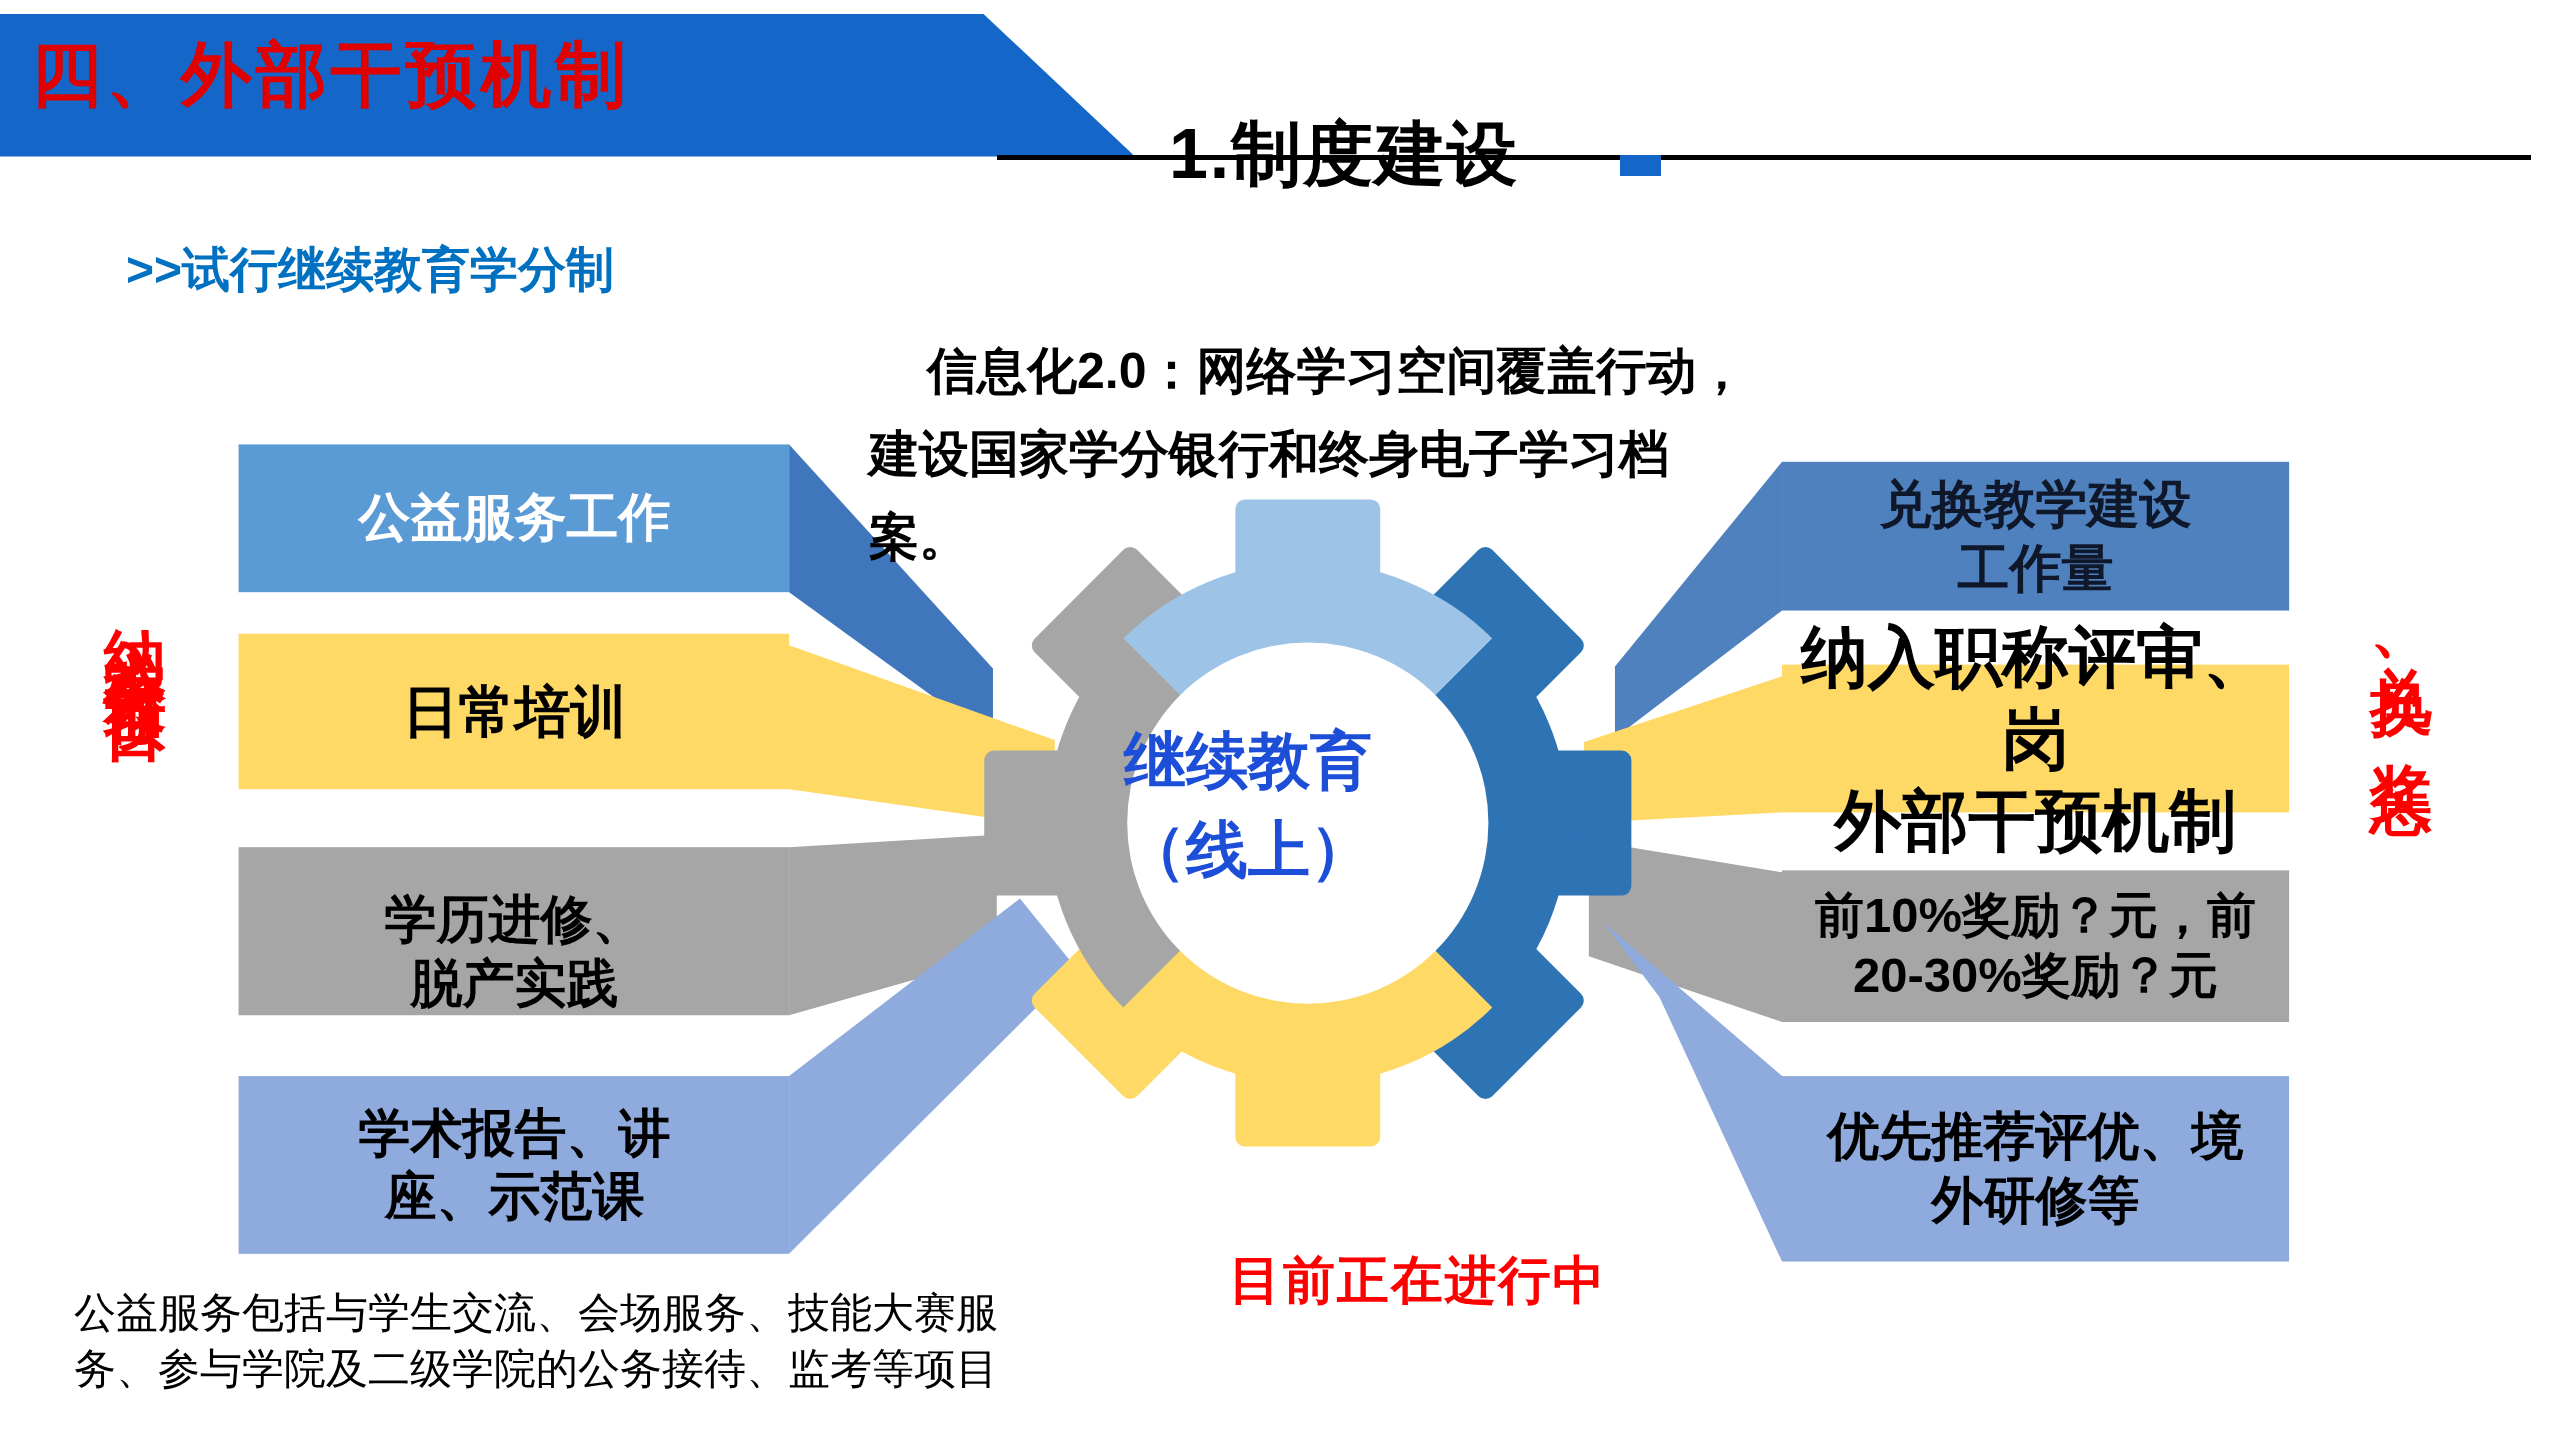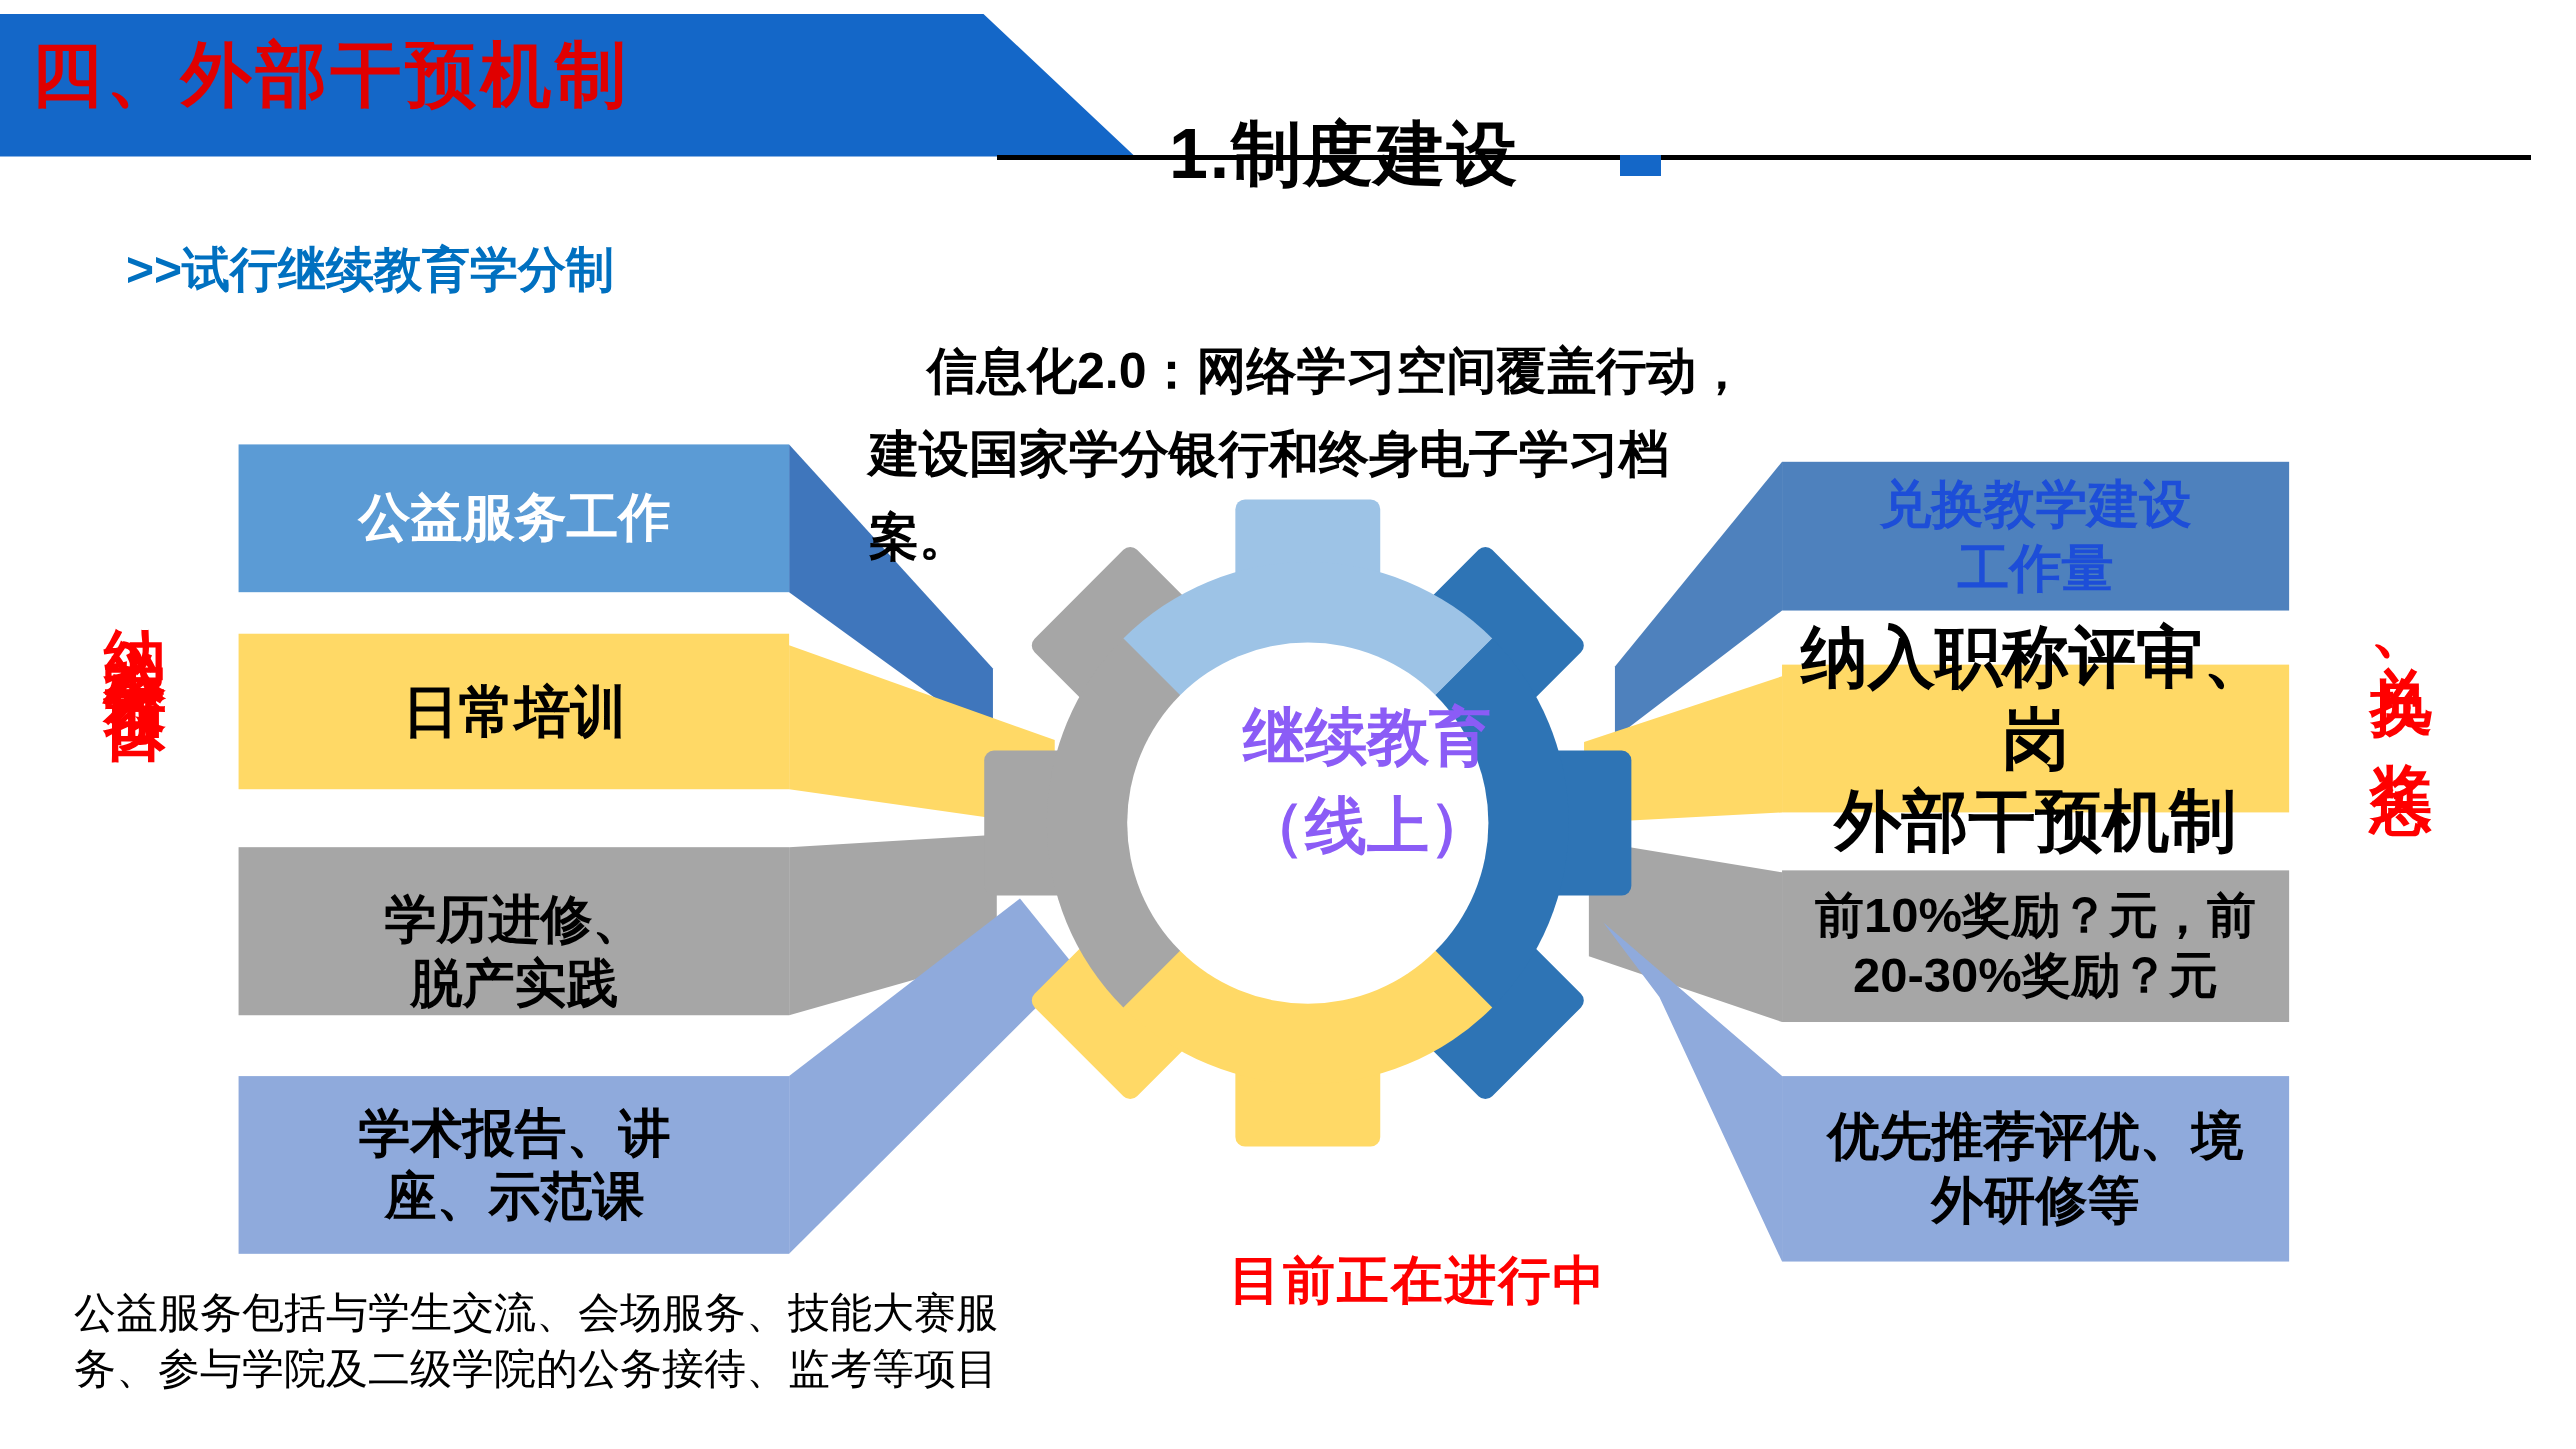--- a/index.html
+++ b/index.html
@@ -30,27 +30,27 @@
   .v-right { left:2359px; top:616px; height:415px; }
 
   
   .banner-text { display:flex; flex-direction:column; justify-content:center;
                  text-align:center; font-weight:700; color:#000; }
   .banner-text span { display:block; line-height:1.22; }
   .lt1 { left:239px; top:444px;  width:551px; height:148px; font-size:52px; color:#fff; font-weight:600; }
   .lt2 { left:239px; top:634px;  width:551px; height:156px; font-size:56px; }
   .lt3 { left:239px; top:847px;  width:551px; height:209px; font-size:52px; }
   .lt4 { left:239px; top:1076px; width:551px; height:178px; font-size:52px; }
-  .rt1 { left:1782px; top:462px; width:507px; height:149px; font-size:52px; color:#1d4ed8; }
+  .rt1 { left:1782px; top:462px; width:507px; height:149px; font-size:52px; color:#0f172a; }
   .rt2 { left:1782px; top:665px; width:507px; height:148px; font-size:67px; }
   .rt3 { left:1782px; top:870px; width:507px; height:152px; font-size:49px; }
   .rt4 { left:1782px; top:1076px; width:507px; height:185px; font-size:52px; }
 
-  .gear-text { left:1124px; top:692px; width:367px; text-align:right;
-               font-size:62px; font-weight:700; color:#8b5cf6; }
+  .gear-text { left:1124px; top:716px; width:367px; text-align:left;
+               font-size:62px; font-weight:700; color:#1d4ed8; }
   .gear-text span { display:block; line-height:89px; }
 
   .status { left:1229px; top:1246px; font-size:52px; font-weight:700; color:#FF0000; letter-spacing:1.9px; }
   .footnote { left:74px; top:1285px; width:966px; font-size:42px; line-height:56px;
               font-weight:500; color:#000; }
 </style>
 </head>
 <body>
 
 <div class="slide">

